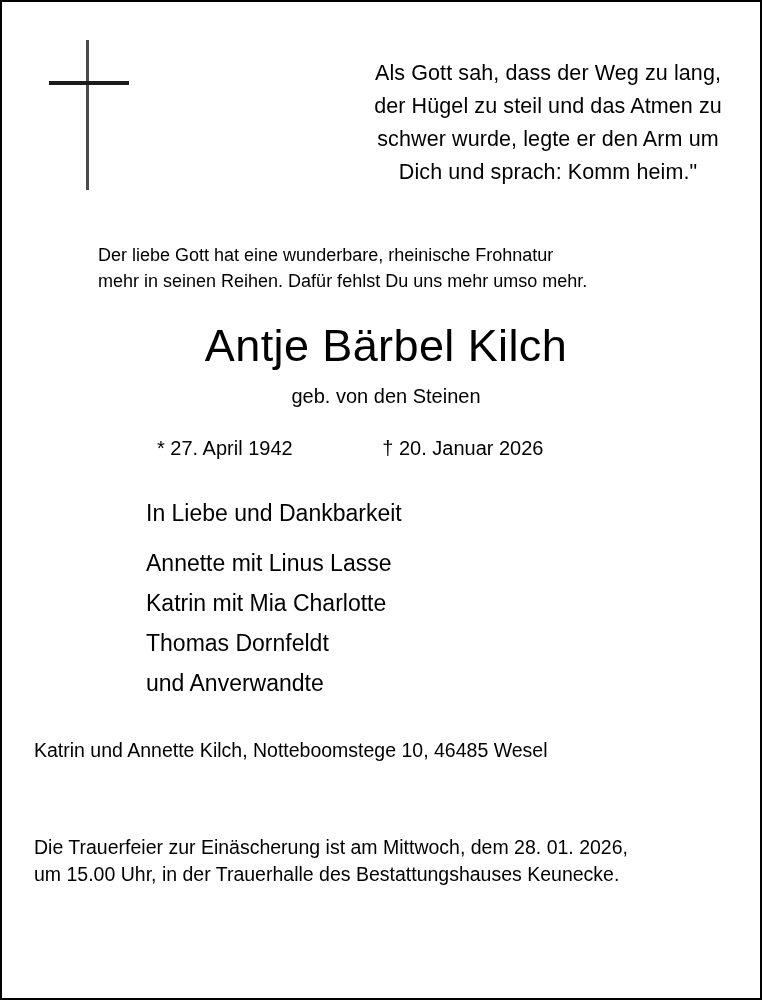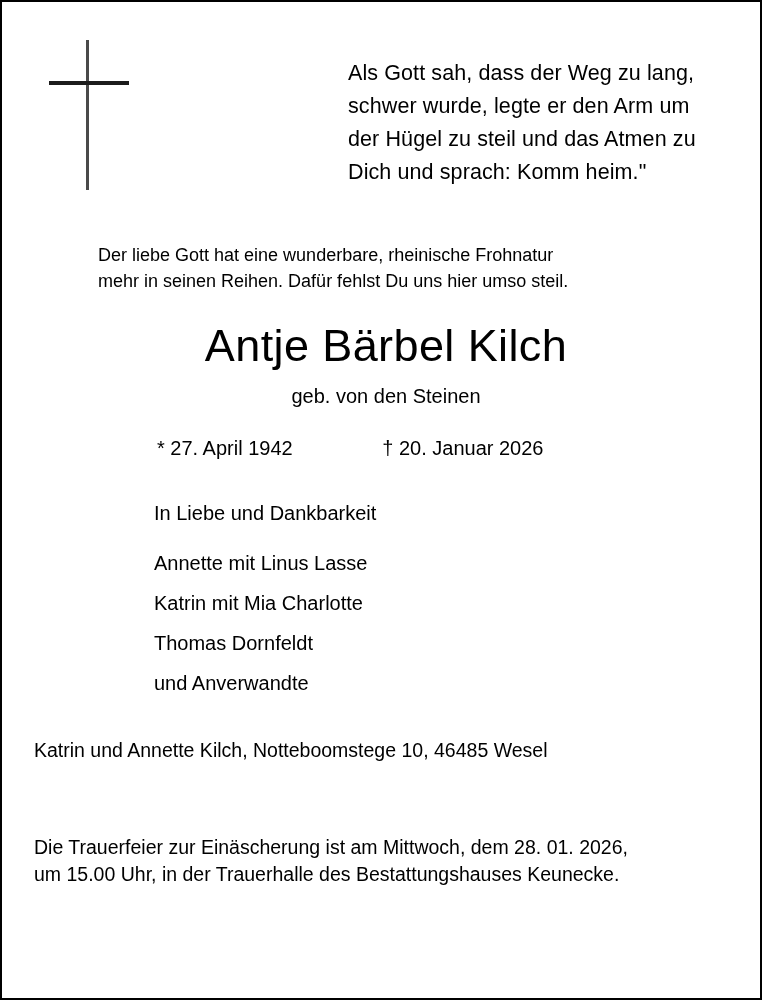--- a/index.html
+++ b/index.html
@@ -51,20 +51,21 @@
     position: absolute;
     left: 346px;
     top: 55px;
     width: 400px;
     font-size: 21.5px;
     line-height: 33px;
     letter-spacing: 0.1px;
   }
   .quote .line {
     white-space: nowrap;
+    text-align: center;
   }
 
   
   .intro {
     position: absolute;
     left: 96px;
     top: 240px;
     width: 580px;
     font-size: 18px;
     line-height: 26px;
@@ -109,24 +110,24 @@
     display: inline-block;
   }
   .dates .death {
     display: inline-block;
     margin-left: 84px;
   }
 
   
   .survivors {
     position: absolute;
-    left: 152px;
+    left: 144px;
     top: 498px;
     width: 450px;
-    font-size: 20px;
+    font-size: 23px;
   }
   .survivors .lead {
     line-height: 26px;
     margin-bottom: 24px;
     white-space: nowrap;
   }
   .survivors .person {
     line-height: 26px;
     margin-bottom: 14px;
     white-space: nowrap;
@@ -155,28 +156,28 @@
 
 <div class="notice">
 
   <div class="cross">
     <div class="bar-v"></div>
     <div class="bar-h"></div>
   </div>
 
   <div class="quote">
     <div class="line">Als Gott sah, dass der Weg zu lang,</div>
+    <div class="line">der Hügel zu steil und das Atmen zu</div>
     <div class="line">schwer wurde, legte er den Arm um</div>
-    <div class="line">der Hügel zu steil und das Atmen zu</div>
     <div class="line">Dich und sprach: Komm heim."</div>
   </div>
 
   <div class="intro">
     <div class="line">Der liebe Gott hat eine wunderbare, rheinische Frohnatur</div>
-    <div class="line">mehr in seinen Reihen. Dafür fehlst Du uns hier umso steil.</div>
+    <div class="line">mehr in seinen Reihen. Dafür fehlst Du uns mehr umso mehr.</div>
   </div>
 
   <div class="name-block">
     <div class="full-name">Antje Bärbel Kilch</div>
     <div class="maiden-name">geb. von den Steinen</div>
   </div>
 
   <div class="dates">
     <span class="birth">* 27. April 1942</span>
     <span class="death">† 20. Januar 2026</span>

